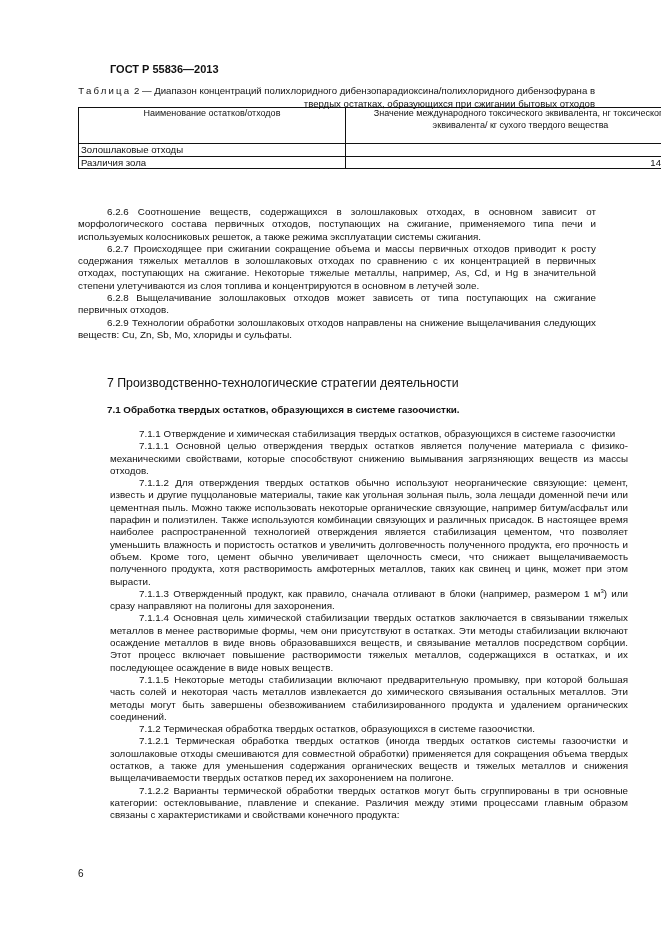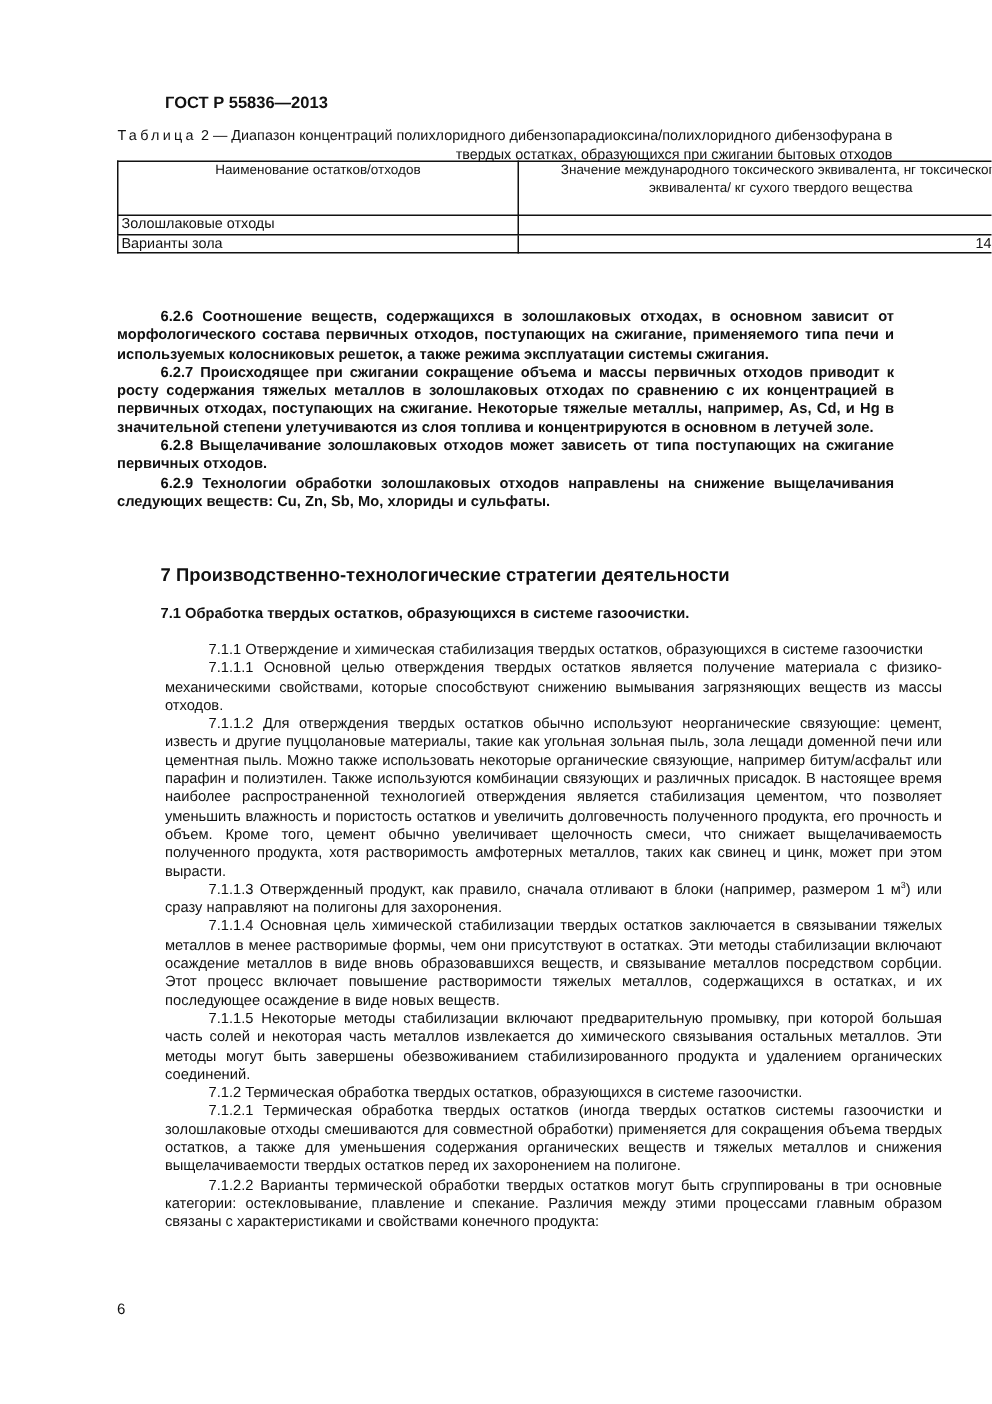--- a/index.html
+++ b/index.html
@@ -9,22 +9,22 @@
   .table-caption { position: absolute; top: 85px; left: 0; width: 517px; font-size: 9.6px; line-height: 12.5px; text-align: right; }
   .table-caption .lbl { letter-spacing: 2.2px; }
   table.data { position: absolute; top: 107px; left: 0; width: 618px; border-collapse: collapse; font-size: 9.6px; padding-left: 37px; }
   table.data td, table.data th { border: 1px solid #111; padding: 0 2px; line-height: 11.5px; font-weight: normal; vertical-align: top; }
   table.data th { text-align: center; font-size: 9px; line-height: 11.5px; padding: 0 2px 1px; }
   table.data th.c1 { width: 262px; height: 34px; }
   table.data td.v { text-align: right; }
   table.data td { height: 11.5px; }
   .body-text { position: absolute; left: 0; width: 518px; font-size: 9.8px; line-height: 12.3px; text-align: justify; }
   .body-text p { margin: 0; text-indent: 29px; }
-  .b1 { top: 206px; font-weight: bold; }
-  .h7 { position: absolute; top: 376px; left: 29px; font-size: 12.3px; font-weight: bold; }
+  .b1 { top: 206px; }
+  .h7 { position: absolute; top: 376px; left: 29px; font-size: 12.3px; font-weight: normal; }
   .h71 { position: absolute; top: 404px; left: 29px; font-size: 9.8px; font-weight: bold; }
   .b2 { top: 428px; margin-left: 32px; }
   .b2 p { text-indent: 29px; }
   sup { font-size: 6px; line-height: 0; vertical-align: 4px; }
   .page-num { position: absolute; top: 868px; left: 0; font-size: 10px; }
 </style>
 </head>
 <body>
 
 <div class="page">
@@ -39,21 +39,21 @@
     <tbody>
         <tr>
       <th class="c1">Наименование остатков/отходов</th>
       <th>Значение международного токсического эквивалента, нг токсического эквивалента/ кг сухого твердого вещества</th>
     </tr>
     <tr>
       <td>Золошлаковые отходы</td>
       <td class="v">1–68</td>
     </tr>
     <tr>
-      <td>Варианты зола</td>
+      <td>Различия зола</td>
       <td class="v">140–5720</td>
     </tr>
   </tbody>
     </table>
 
   <div class="body-text b1">
     <p>6.2.6 Соотношение веществ, содержащихся в золошлаковых отходах, в основном зависит от морфологического состава первичных отходов, поступающих на сжигание, применяемого типа печи и используемых колосниковых решеток, а также режима эксплуатации системы сжигания.</p>
     <p>6.2.7 Происходящее при сжигании сокращение объема и массы первичных отходов приводит к росту содержания тяжелых металлов в золошлаковых отходах по сравнению с их концентрацией в первичных отходах, поступающих на сжигание. Некоторые тяжелые металлы, например, As, Cd, и Hg в значительной степени улетучиваются из слоя топлива и концентрируются в основном в летучей золе.</p>
     <p>6.2.8 Выщелачивание золошлаковых отходов может зависеть от типа поступающих на сжигание первичных отходов.</p>
     <p>6.2.9 Технологии обработки золошлаковых отходов направлены на снижение выщелачивания следующих веществ: Cu, Zn, Sb, Mo, хлориды и сульфаты.</p>

